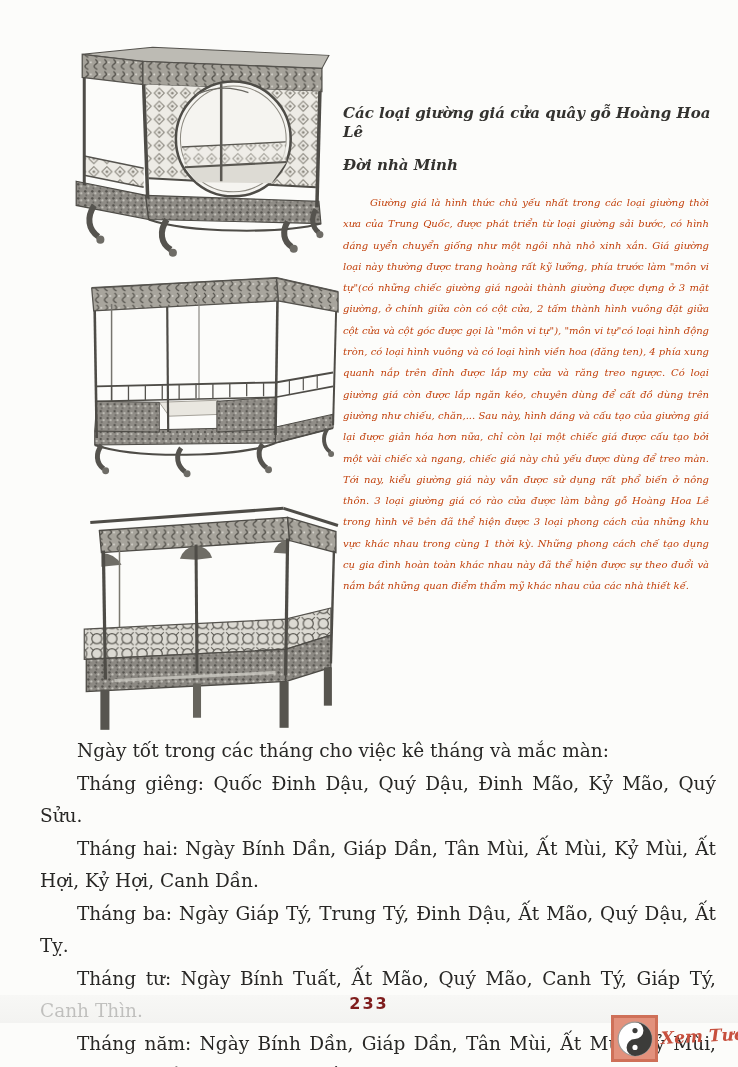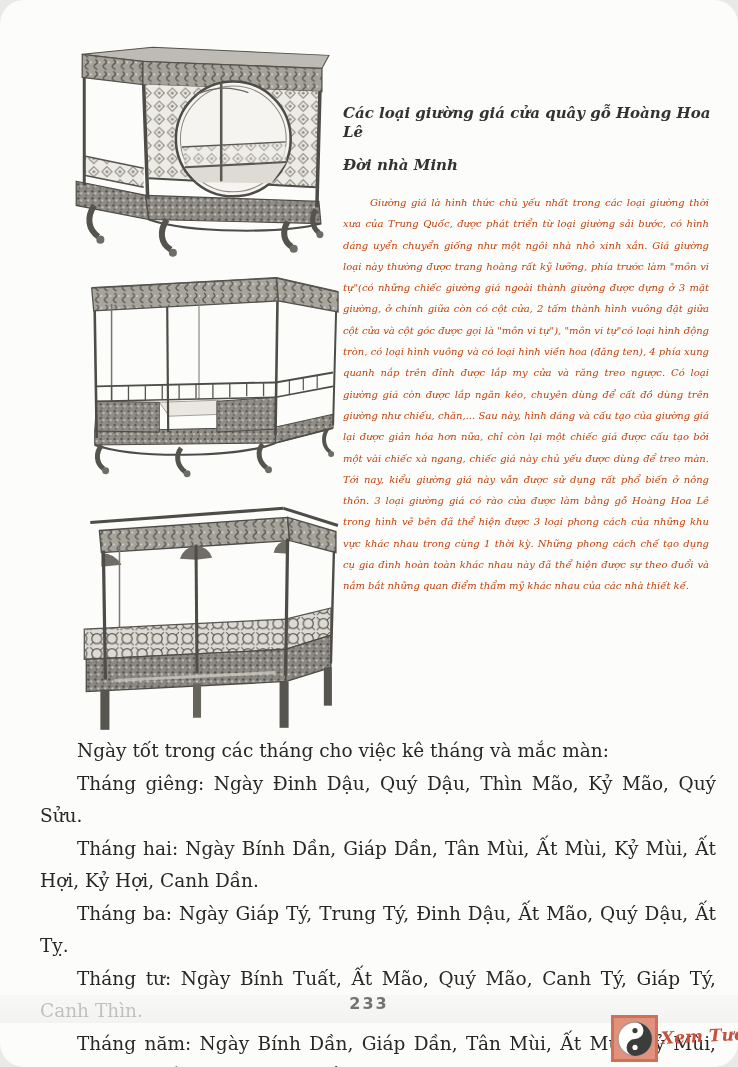--- a/index.html
+++ b/index.html
@@ -3,21 +3,20 @@
 <meta charset="utf-8">
 <style>
   html,body{margin:0;padding:0;background:#e9e9e7;}
   #page{
     position:relative;
     width:738px;height:1067px;
     background:#fcfcfa;
     overflow:hidden;
     font-family:"DejaVu Serif","Liberation Serif",serif;
     color:#2e2d2b;
-    border-radius:24px;
   }
   
   .bed{position:absolute;}
   .bed svg{width:100%;height:100%;display:block;}
   #bed1{left:48px;top:34px;width:287px;height:227px;}
   #bed2{left:50px;top:256px;width:298px;height:224px;}
   #bed3{left:44px;top:480px;width:302px;height:252px;}
   
   #article{
     position:absolute;left:343px;top:104px;width:372px;
@@ -39,21 +38,21 @@
     position:absolute;left:40px;top:735px;width:676px;
     font-size:18.5px;line-height:32.5px;color:#282725;
     text-align:justify;
   }
   #lucky p{margin:0;text-indent:37px;}
   
   #page-number{
     position:absolute;left:0;top:994px;width:738px;
     text-align:center;
     font-family:"DejaVu Sans","Liberation Sans",sans-serif;
-    font-size:16px;font-weight:bold;letter-spacing:2px;color:#737373;
+    font-size:16px;font-weight:bold;letter-spacing:2px;color:#7f1d1d;
   }
   .scan-band{
     position:absolute;left:0;top:995px;width:738px;height:28px;
     background:linear-gradient(#f6f6f4,#f0f0ee);
     opacity:.75;
   }
   #watermark{
     position:absolute;left:611px;top:1013px;width:127px;height:54px;
   }
   #wm-logo{
@@ -221,21 +220,21 @@
   </div>
 
   <div id="article">
     <p class="art-title">Các loại giường giá cửa quây gỗ Hoàng Hoa Lê</p>
     <p class="art-subtitle">Đời nhà Minh</p>
     <p class="art-body">Giường giá là hình thức chủ yếu nhất trong các loại giường thời xưa của Trung Quốc, được phát triển từ loại giường sải bước, có hình dáng uyển chuyển giống như một ngôi nhà nhỏ xinh xắn. Giá giường loại này thường được trang hoàng rất kỹ lưỡng, phía trước làm "môn vi tự"(có những chiếc giường giá ngoài thành giường được dựng ở 3 mặt giường, ở chính giữa còn có cột cửa, 2 tấm thành hình vuông đặt giữa cột cửa và cột góc được gọi là "môn vi tự"), "môn vi tự"có loại hình động tròn, có loại hình vuông và có loại hình viền hoa (đăng ten), 4 phía xung quanh nắp trên đỉnh được lắp my cửa và răng treo ngược. Có loại giường giá còn được lắp ngăn kéo, chuyên dùng để cất đồ dùng trên giường như chiếu, chăn,... Sau này, hình dáng và cấu tạo của giường giá lại được giản hóa hơn nữa, chỉ còn lại một chiếc giá được cấu tạo bởi một vài chiếc xà ngang, chiếc giá này chủ yếu được dùng để treo màn. Tới nay, kiểu giường giá này vẫn được sử dụng rất phổ biến ở nông thôn. 3 loại giường giá có rào cửa được làm bằng gỗ Hoàng Hoa Lê trong hình vẽ bên đã thể hiện được 3 loại phong cách của những khu vực khác nhau trong cùng 1 thời kỳ. Những phong cách chế tạo dụng cụ gia đình hoàn toàn khác nhau này đã thể hiện được sự theo đuổi và nắm bắt những quan điểm thẩm mỹ khác nhau của các nhà thiết kế.</p>
   </div>
 
   <div id="lucky">
     <p>Ngày tốt trong các tháng cho việc kê tháng và mắc màn:</p>
-    <p>Tháng giêng: Ngày Đinh Dậu, Quý Dậu, Thìn Mão, Kỷ Mão, Quý Sửu.</p>
+    <p>Tháng giêng: Quốc Đinh Dậu, Quý Dậu, Đinh Mão, Kỷ Mão, Quý Sửu.</p>
     <p>Tháng hai: Ngày Bính Dần, Giáp Dần, Tân Mùi, Ất Mùi, Kỷ Mùi, Ất Hợi, Kỷ Hợi, Canh Dần.</p>
     <p>Tháng ba: Ngày Giáp Tý, Trung Tý, Đinh Dậu, Ất Mão, Quý Dậu, Ất Tỵ.</p>
     <p>Tháng tư: Ngày Bính Tuất, Ất Mão, Quý Mão, Canh Tý, Giáp Tý, Canh Thìn.</p>
     <p>Tháng năm: Ngày Bính Dần, Giáp Dần, Tân Mùi, Ất Mùi, Kỷ Mùi, Bính Thìn, Nhâm Thìn, Canh Dần.</p>
   </div>
 
   <div class="scan-band"></div>
   <div id="page-number">233</div>
 
   <div id="watermark">

